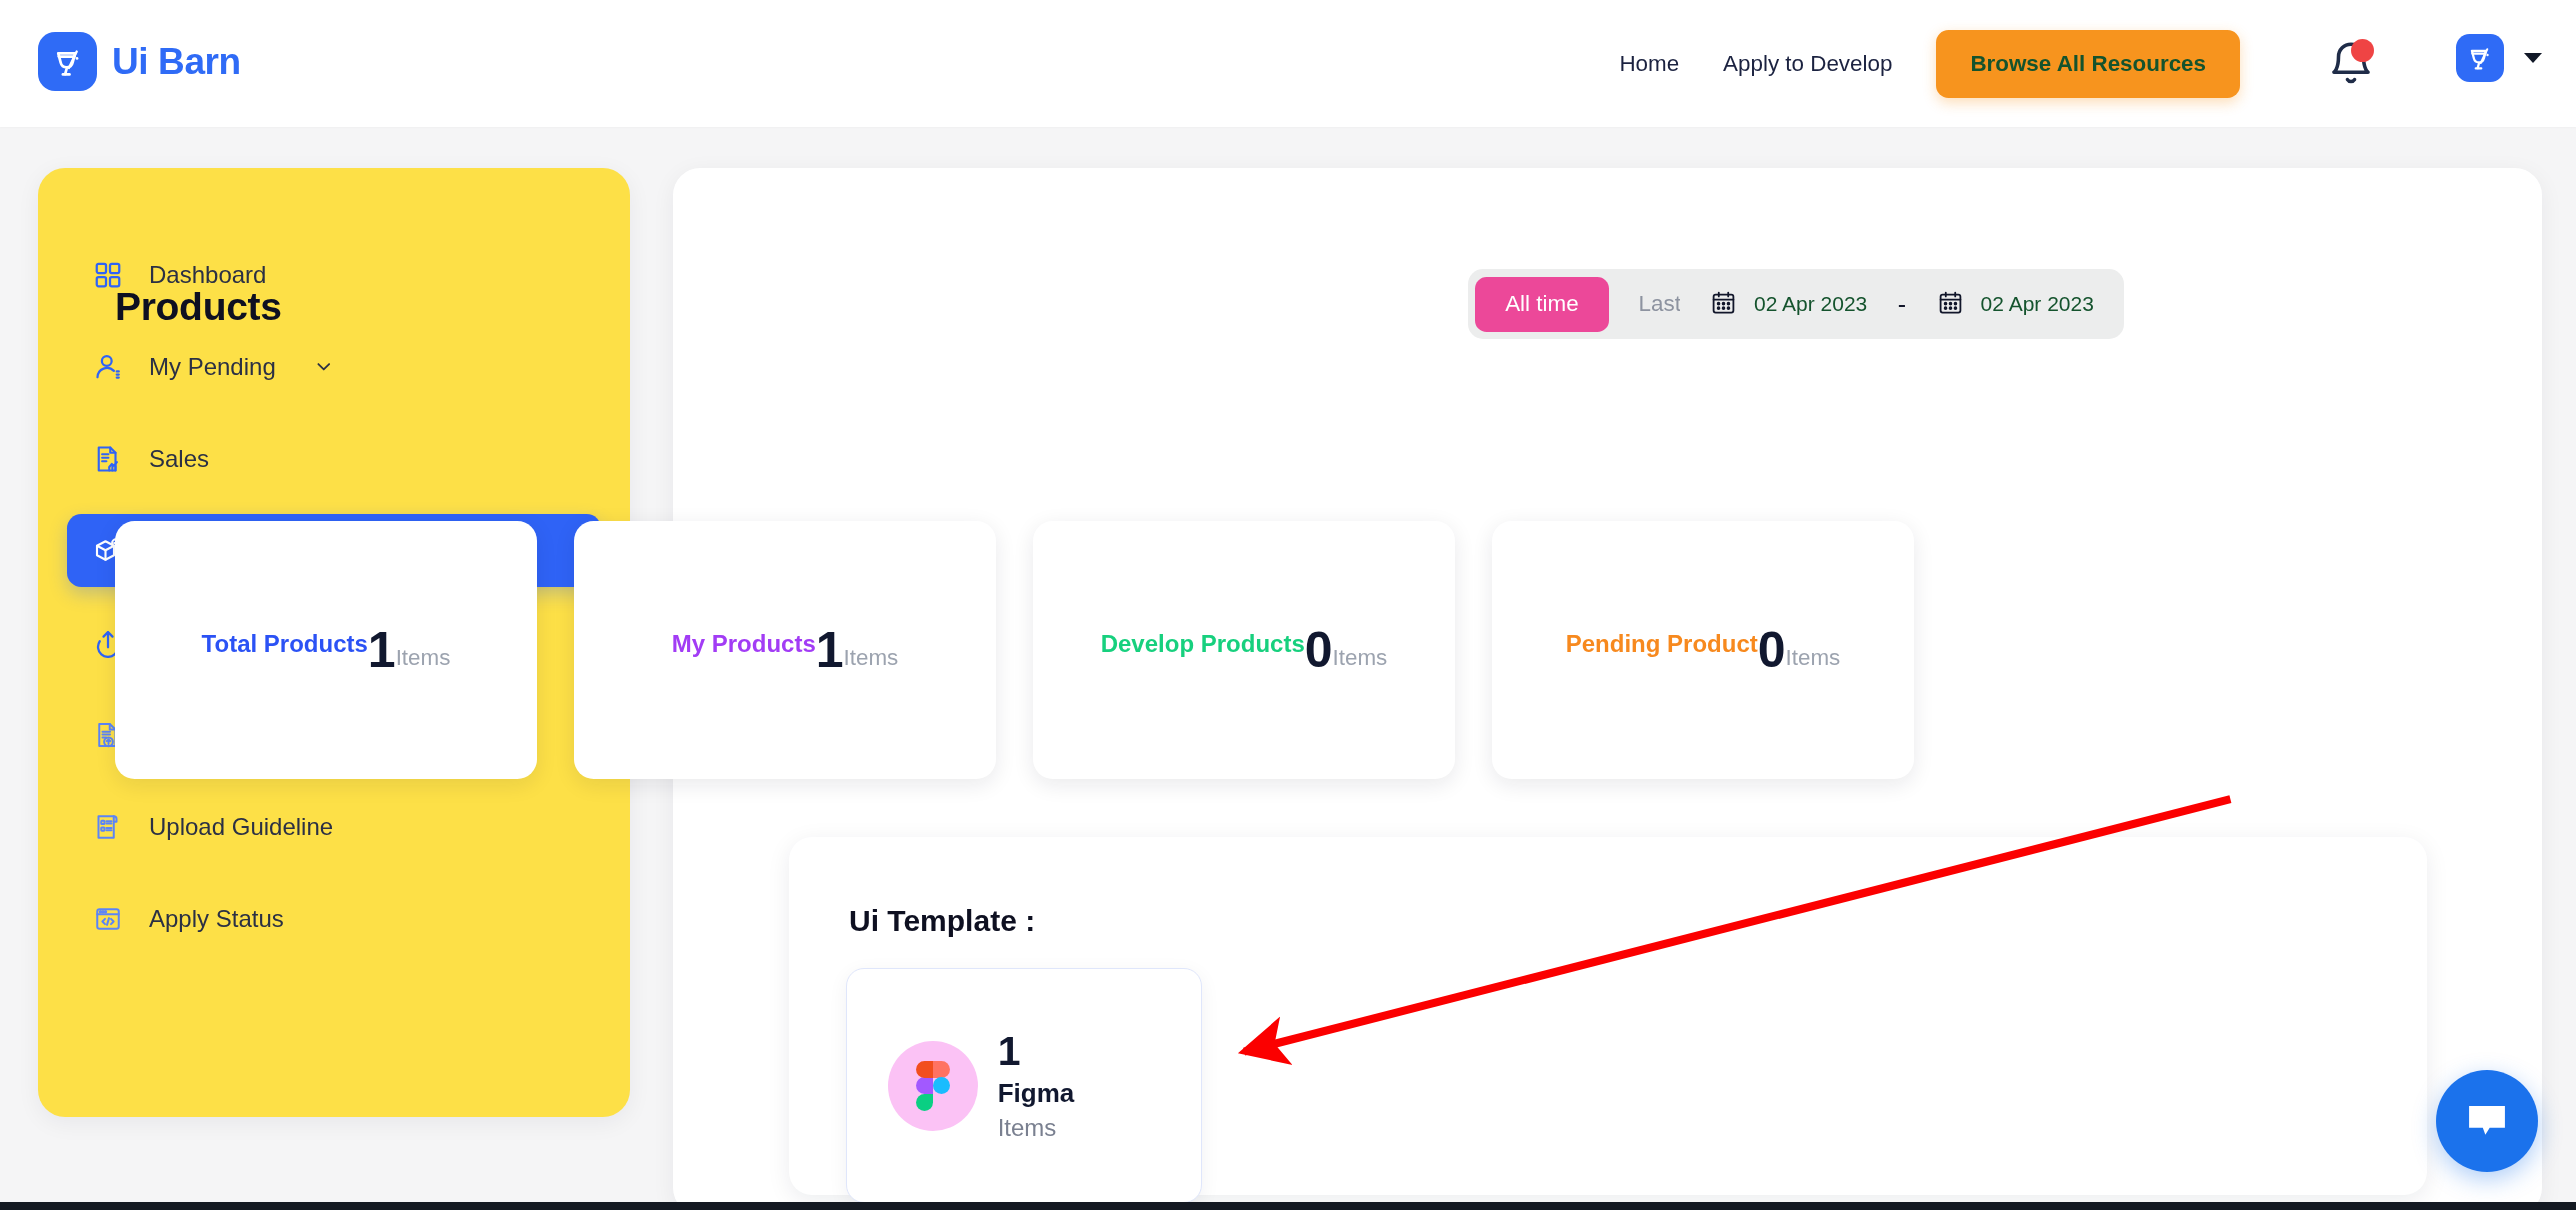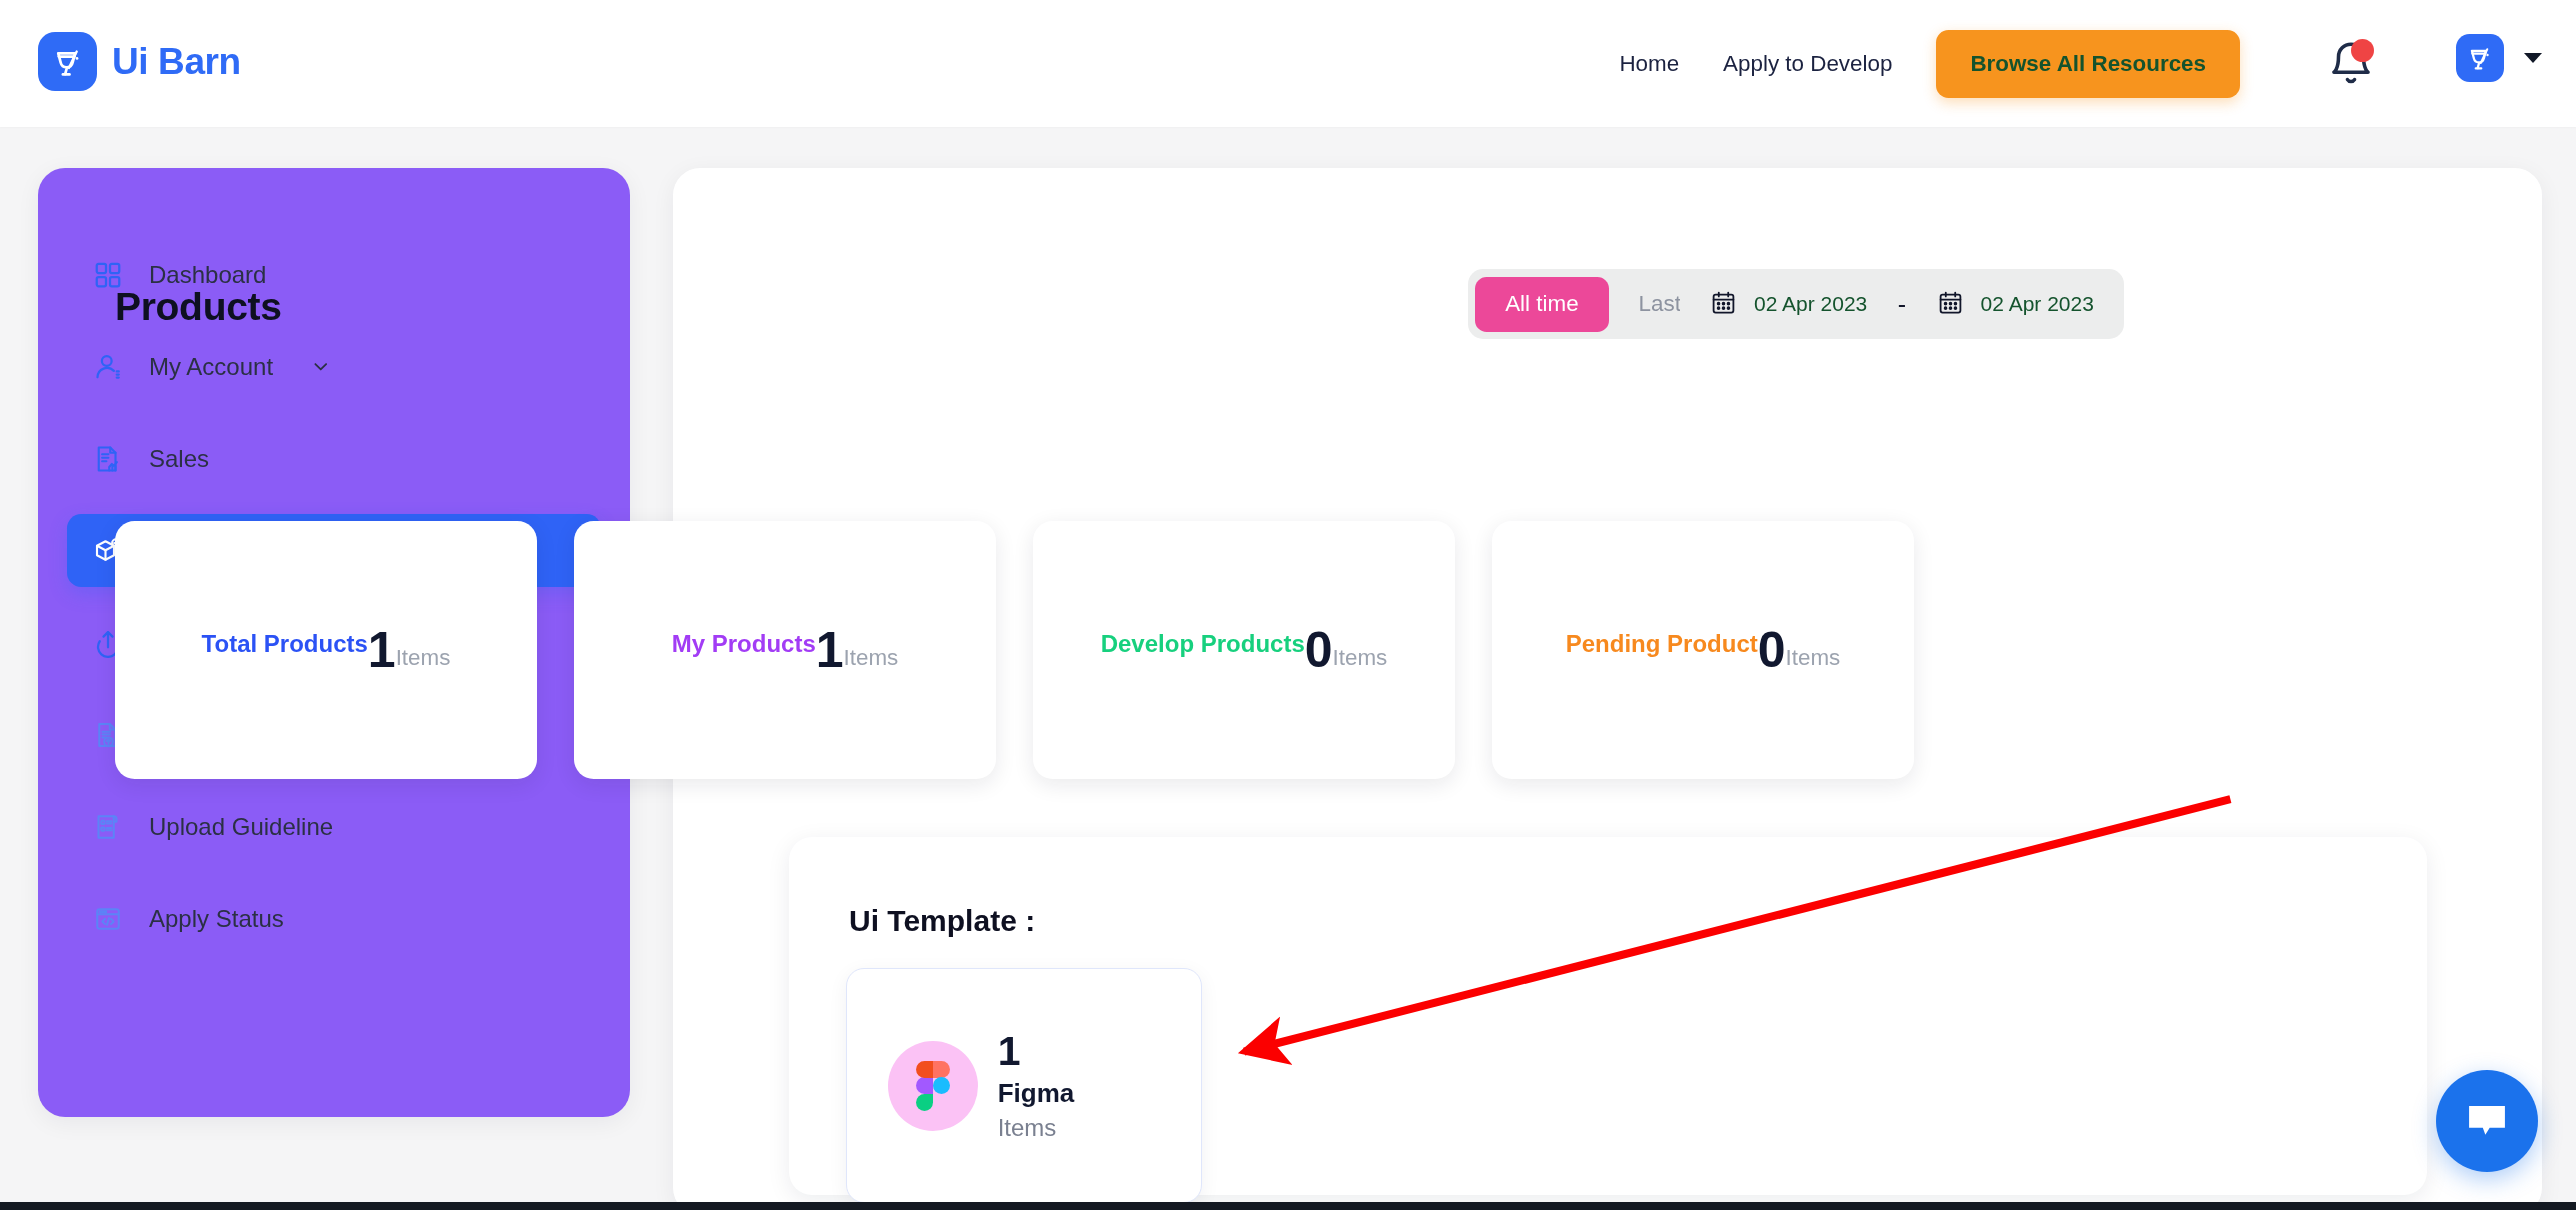--- a/index.html
+++ b/index.html
@@ -41,21 +41,21 @@
     width: 48px; height: 48px; border-radius: 13.4px; background: #2f6bf6;
     display: flex; align-items: center; justify-content: center; cursor: pointer;
   }
   .caret { width: 0; height: 0; border-left: 9.8px solid transparent; border-right: 9.8px solid transparent;
            border-top: 10.7px solid #111827; cursor: pointer; }
 
   
   .sidebar {
     position: absolute; left: 38px; top: 168px;
     width: 592px; height: 949px;
-    background: #8b5cf6; border-radius: 27px;
+    background: #fde047; border-radius: 27px;
     box-shadow: 0 5.4px 23px rgba(18,24,45,0.06);
     padding-top: 70px;
   }
   .side-item {
     display: flex; align-items: center; gap: 23px;
     height: 73px; margin: 0 29px; padding-left: 23px;
     border-radius: 14.3px; cursor: pointer;
   }
   .side-item + .side-item { margin-top: 19px; }
   .side-item .s-icon { width: 36px; height: 36px; display:flex; align-items:center; justify-content:center; flex: 0 0 36px; }
@@ -211,21 +211,21 @@
     </div>
 
     <div class="side-item">
       <span class="s-icon">
         <svg width="30" height="30" viewBox="0 0 24 24" fill="none" stroke="#2f63f6" stroke-width="1.8" stroke-linecap="round" stroke-linejoin="round">
           <circle cx="11" cy="7.2" r="3.9"></circle>
             <path d="M3.6 20.2a7.6 7.6 0 0 1 13.1-5.1"></path>
             <path d="M19 15.5h1.6M19 18h1.6M19 20.4h1.6"></path>
         </svg>
       </span>
-      <span class="side-label">My Account</span>
+      <span class="side-label">My Pending</span>
       <span class="chev">
         <svg width="21.5" height="21.5" viewBox="0 0 24 24" fill="none" stroke="#2b3044" stroke-width="2" stroke-linecap="round" stroke-linejoin="round">
             <polyline points="6 9 12 15 18 9"></polyline>
           </svg>
       </span>
     </div>
 
     <div class="side-item">
       <span class="s-icon">
         <svg width="30" height="30" viewBox="0 0 24 24" fill="none" stroke="#2f63f6" stroke-width="1.7" stroke-linecap="round" stroke-linejoin="round">

